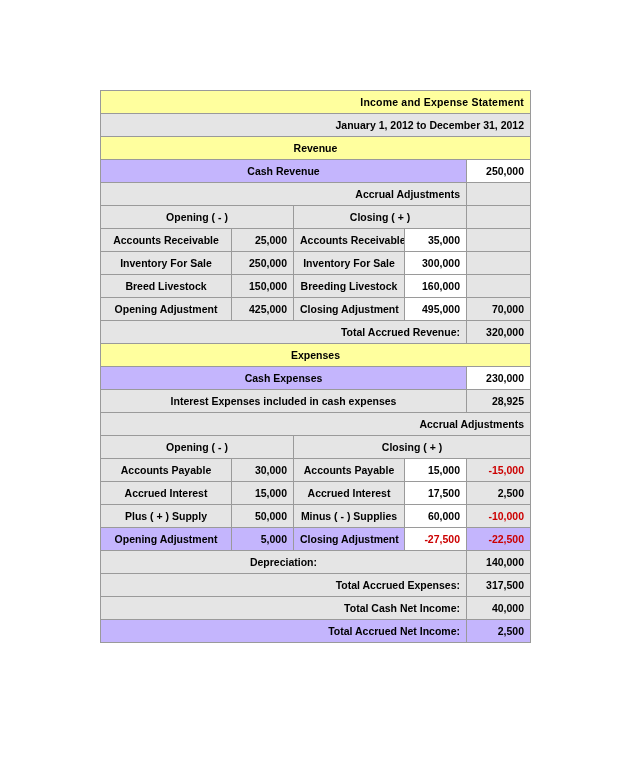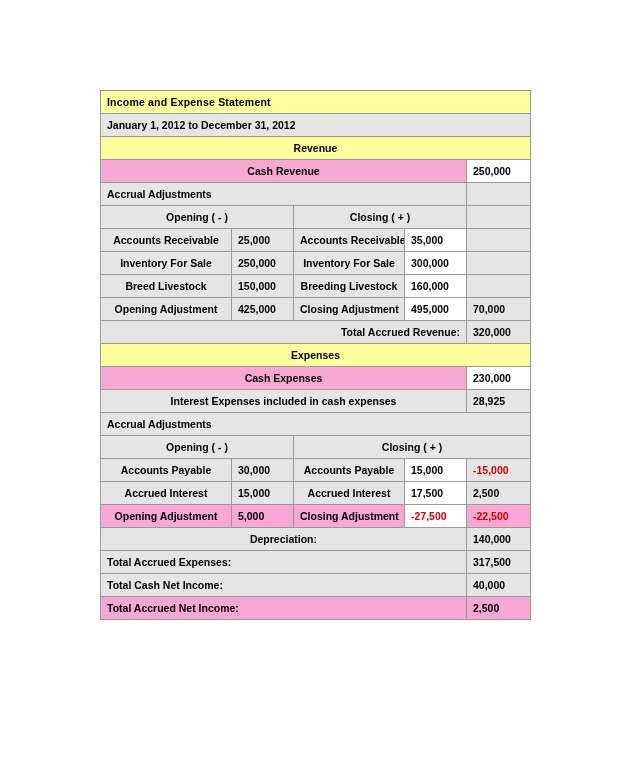--- a/index.html
+++ b/index.html
@@ -36,25 +36,25 @@
   }
   
   col.c1 { width: 131px; }
   col.c2 { width: 62px; }
   col.c3 { width: 111px; }
   col.c4 { width: 62px; }
   col.c5 { width: 64px; }
 
   .bg-yellow { background: #ffff9e; }
   .bg-green  { background: #e5e5e5; }
-  .bg-blue   { background: #f9a8d4; }
+  .bg-blue   { background: #c4b5fd; }
   .bg-white  { background: #ffffff; }
 
   .bold { font-weight: bold; }
-  .center { text-align: left; margin-left: 19px; }
+  .center { text-align: right; margin-left: 19px; }
   .right { text-align: right; }
   .left { text-align: center; }
   .neg { color: #cc0000; font-weight: bold; }
   .pad-r { padding-right: 10px; }
   .title { font-weight: bold; letter-spacing: 0.2px; }
 </style>
 </head>
 <body>
 
 <div id="sheet">
@@ -166,20 +166,27 @@
       </tr>
 
       <tr>
         <td class="bg-green bold left">Accrued Interest</td>
         <td class="bg-green bold center">15,000</td>
         <td class="bg-green bold left">Accrued Interest</td>
         <td class="bg-white bold center">17,500</td>
         <td class="bg-green bold center">2,500</td>
       </tr>
 
+      <tr>
+        <td class="bg-green bold left">Plus ( + ) Supply</td>
+        <td class="bg-green bold center">50,000</td>
+        <td class="bg-green bold left">Minus ( - ) Supplies</td>
+        <td class="bg-white bold center">60,000</td>
+        <td class="bg-green bold center neg">-10,000</td>
+      </tr>
 
       <tr>
         <td class="bg-blue bold left">Opening Adjustment</td>
         <td class="bg-blue bold center">5,000</td>
         <td class="bg-blue bold left">Closing Adjustment</td>
         <td class="bg-white bold center neg">-27,500</td>
         <td class="bg-blue bold center neg">-22,500</td>
       </tr>
 
       <tr>

